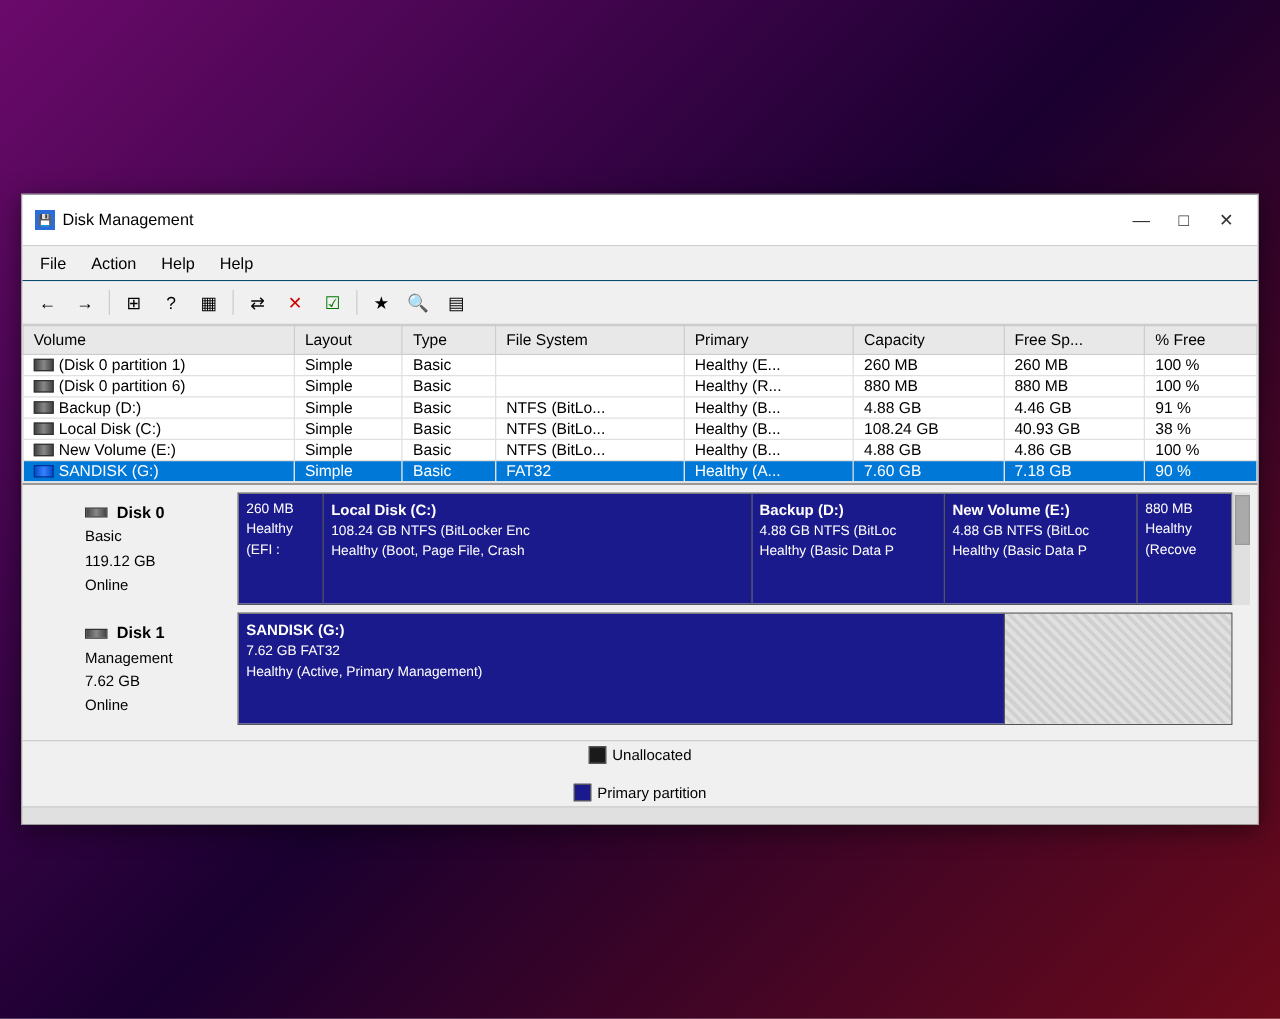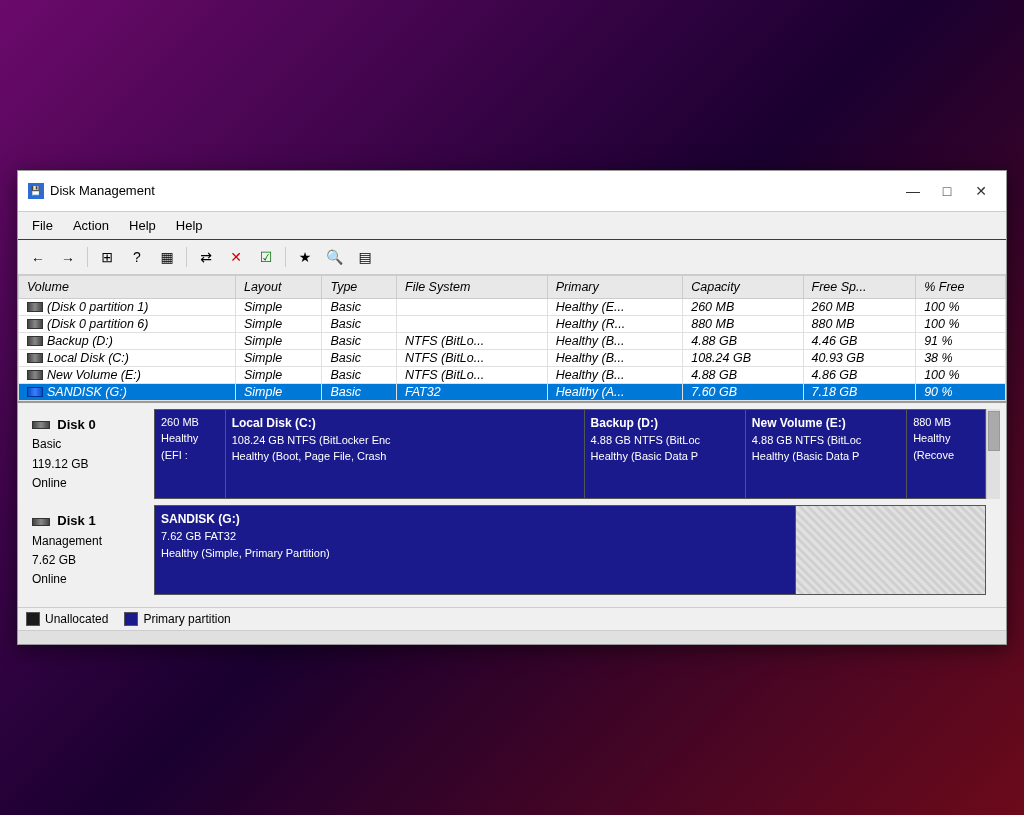--- a/index.html
+++ b/index.html
@@ -131,20 +131,21 @@
     .disk-view {
       border-top: 2px solid #999;
       background: #f0f0f0;
       padding: 6px;
     }
     .disk-row {
       display: flex;
       align-items: stretch;
       margin-bottom: 6px;
       min-height: 80px;
+      margin-left: 36px;
     }
     .disk-label {
       width: 130px;
       flex-shrink: 0;
       padding: 6px 8px;
       font-size: 12px;
       line-height: 1.6;
     }
     .disk-label strong {
       font-size: 13px;
@@ -204,20 +205,21 @@
     }
     
     .legend {
       background: #f0f0f0;
       border-top: 1px solid #ccc;
       padding: 4px 8px;
       display: flex;
       gap: 16px;
       font-size: 12px;
       align-items: center;
+      flex-direction: column;
     }
     .legend-item {
       display: flex;
       align-items: center;
       gap: 5px;
     }
     .legend-box {
       width: 14px;
       height: 14px;
       border: 1px solid #555;
@@ -278,21 +280,21 @@
     <button class="toolbar-btn" style="color:#cc0000;">✕</button>
     <button class="toolbar-btn" style="color:#007700;">☑</button>
     <div class="toolbar-sep"></div>
     <button class="toolbar-btn">★</button>
     <button class="toolbar-btn">🔍</button>
     <button class="toolbar-btn">▤</button>
   </div>
 
   <div style="display:flex; flex-direction:column;">
 
-    <div class="table-section" style="position:relative; background:#fff;font-style:italic;">
+    <div class="table-section" style="position:relative; background:#fff;">
       <table class="volume-table">
         <thead>
           <tr>
             <th>Volume</th>
             <th>Layout</th>
             <th>Type</th>
             <th>File System</th>
             <th>Primary</th>
             <th>Capacity</th>
             <th>Free Sp...</th>
@@ -420,21 +422,21 @@
           <span class="disk-icon"></span>
           <strong>Disk 1</strong><br>
           <span>Management</span><br>
           <span>7.62 GB</span><br>
           <span>Online</span>
         </div>
         <div class="disk-partitions" id="disk1-parts">
         <div class="partition" style="flex: 78 1 0%;">
       <div class="partition-name">SANDISK  (G:)</div>
       <div>7.62 GB FAT32</div>
-      <div>Healthy (Simple, Primary Partition)</div>
+      <div>Healthy (Active, Primary Management)</div>
     </div>
             <div class="partition gray" style="flex: 22 1 0%;">
       <div class="partition-name"></div>
       <div></div>
       <div></div>
     </div>
           </div>
         <div style="width:14px;"></div>
       </div>
 

